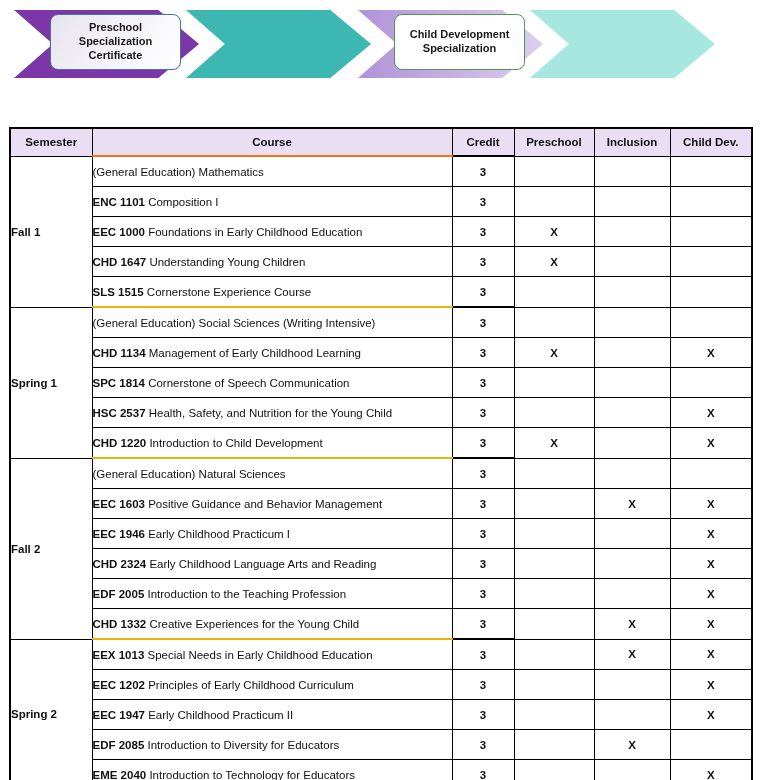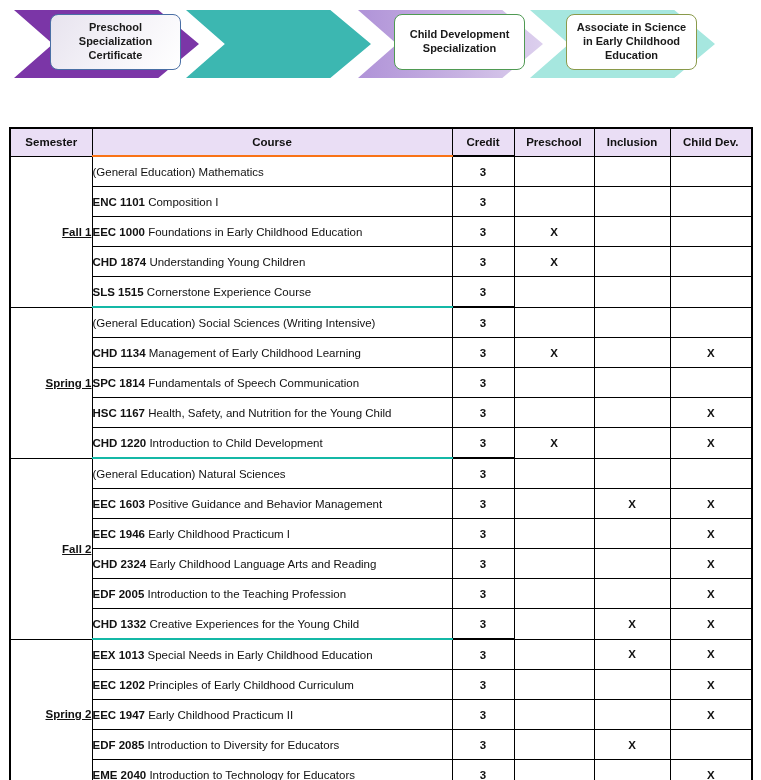--- a/index.html
+++ b/index.html
@@ -97,41 +97,40 @@
     border-bottom: 2px solid #000000;
   }
   .col-sem   { width: 82px; }
   .col-course{ width: 360px; }
   .col-credit{ width: 62px; }
   .col-pre   { width: 80px; }
   .col-inc   { width: 76px; }
   .col-cd    { width: 82px; }
 
   td.sem-cell {
-    text-align: right;
+    text-align: left;
     font-weight: bold;
     font-size: 12px;
     border-top: 2px solid #000000;
     border-bottom: 2px solid #000000;
     border-right: 2px solid #000000;
-    text-decoration: underline;
   }
   td.course-cell {
     height: 29px;
     padding-left: 7px;
     padding-right: 4px;
     font-size: 11.5px;
     border-left: none;
     border-top: none;
     border-bottom: none;
     border-right: 2px solid #000000;
     white-space: nowrap;
   }
   tr.sec-first td.course-cell { border-top: 2px solid #f97316; margin-left: 35px; }
-  tr.sec-last  td.course-cell { border-bottom: 2px solid #14b8a6; margin-left: 48px; }
+  tr.sec-last  td.course-cell { border-bottom: 2px solid #eab308; margin-left: 48px; }
 
   td.course-cell .code { font-weight: bold; }
   td.credit-cell {
     text-align: center;
     font-weight: bold;
     font-size: 11.5px;
     border-top: none;
     border-bottom: none;
     border-right: 2px solid #000000;
   }
@@ -154,23 +153,20 @@
   <div class="chevron chev-1"></div>
   <div class="chevron chev-2"></div>
   <div class="chevron chev-3"></div>
   <div class="chevron chev-4"></div>
 
   <div class="pathway-box box-1">
     <span>Preschool Specialization Certificate</span>
   </div>
   <div class="pathway-box box-3">
     <span>Child Development Specialization</span>
-  </div>
-  <div class="pathway-box box-4">
-    <span>Associate in Science in Early Childhood Education</span>
   </div>
 </div>
 
 <div id="curriculum-table-wrap">
   <table class="curriculum">
     <colgroup>
       <col class="col-sem">
         <col class="col-course">
         <col class="col-credit">
       <col class="col-pre">
@@ -204,21 +200,21 @@
           <td class="mark-cell last-col"></td>
         </tr>
         <tr>
           <td class="course-cell"><span class="code">EEC 1000</span> <span class="title">Foundations in Early Childhood Education</span></td>
           <td class="credit-cell">3</td>
           <td class="mark-cell">X</td>
           <td class="mark-cell"></td>
           <td class="mark-cell last-col"></td>
         </tr>
         <tr>
-          <td class="course-cell"><span class="code">CHD 1874</span> <span class="title">Understanding Young Children</span></td>
+          <td class="course-cell"><span class="code">CHD 1647</span> <span class="title">Understanding Young Children</span></td>
           <td class="credit-cell">3</td>
           <td class="mark-cell">X</td>
           <td class="mark-cell"></td>
           <td class="mark-cell last-col"></td>
         </tr>
         <tr class="sec-last">
           <td class="course-cell"><span class="code">SLS 1515</span> <span class="title">Cornerstone Experience Course</span></td>
           <td class="credit-cell">3</td>
           <td class="mark-cell"></td>
           <td class="mark-cell"></td>
@@ -233,28 +229,28 @@
           <td class="mark-cell last-col"></td>
         </tr>
         <tr>
           <td class="course-cell"><span class="code">CHD 1134</span> <span class="title">Management of Early Childhood Learning</span></td>
           <td class="credit-cell">3</td>
           <td class="mark-cell">X</td>
           <td class="mark-cell"></td>
           <td class="mark-cell last-col">X</td>
         </tr>
         <tr>
-          <td class="course-cell"><span class="code">SPC 1814</span> <span class="title">Fundamentals of Speech Communication</span></td>
-          <td class="credit-cell">3</td>
-          <td class="mark-cell"></td>
-          <td class="mark-cell"></td>
-          <td class="mark-cell last-col"></td>
-        </tr>
-        <tr>
-          <td class="course-cell"><span class="code">HSC 1167</span> <span class="title">Health, Safety, and Nutrition for the Young Child</span></td>
+          <td class="course-cell"><span class="code">SPC 1814</span> <span class="title">Cornerstone of Speech Communication</span></td>
+          <td class="credit-cell">3</td>
+          <td class="mark-cell"></td>
+          <td class="mark-cell"></td>
+          <td class="mark-cell last-col"></td>
+        </tr>
+        <tr>
+          <td class="course-cell"><span class="code">HSC 2537</span> <span class="title">Health, Safety, and Nutrition for the Young Child</span></td>
           <td class="credit-cell">3</td>
           <td class="mark-cell"></td>
           <td class="mark-cell"></td>
           <td class="mark-cell last-col">X</td>
         </tr>
         <tr class="sec-last">
           <td class="course-cell"><span class="code">CHD 1220</span> <span class="title">Introduction to Child Development</span></td>
           <td class="credit-cell">3</td>
           <td class="mark-cell">X</td>
           <td class="mark-cell"></td>

